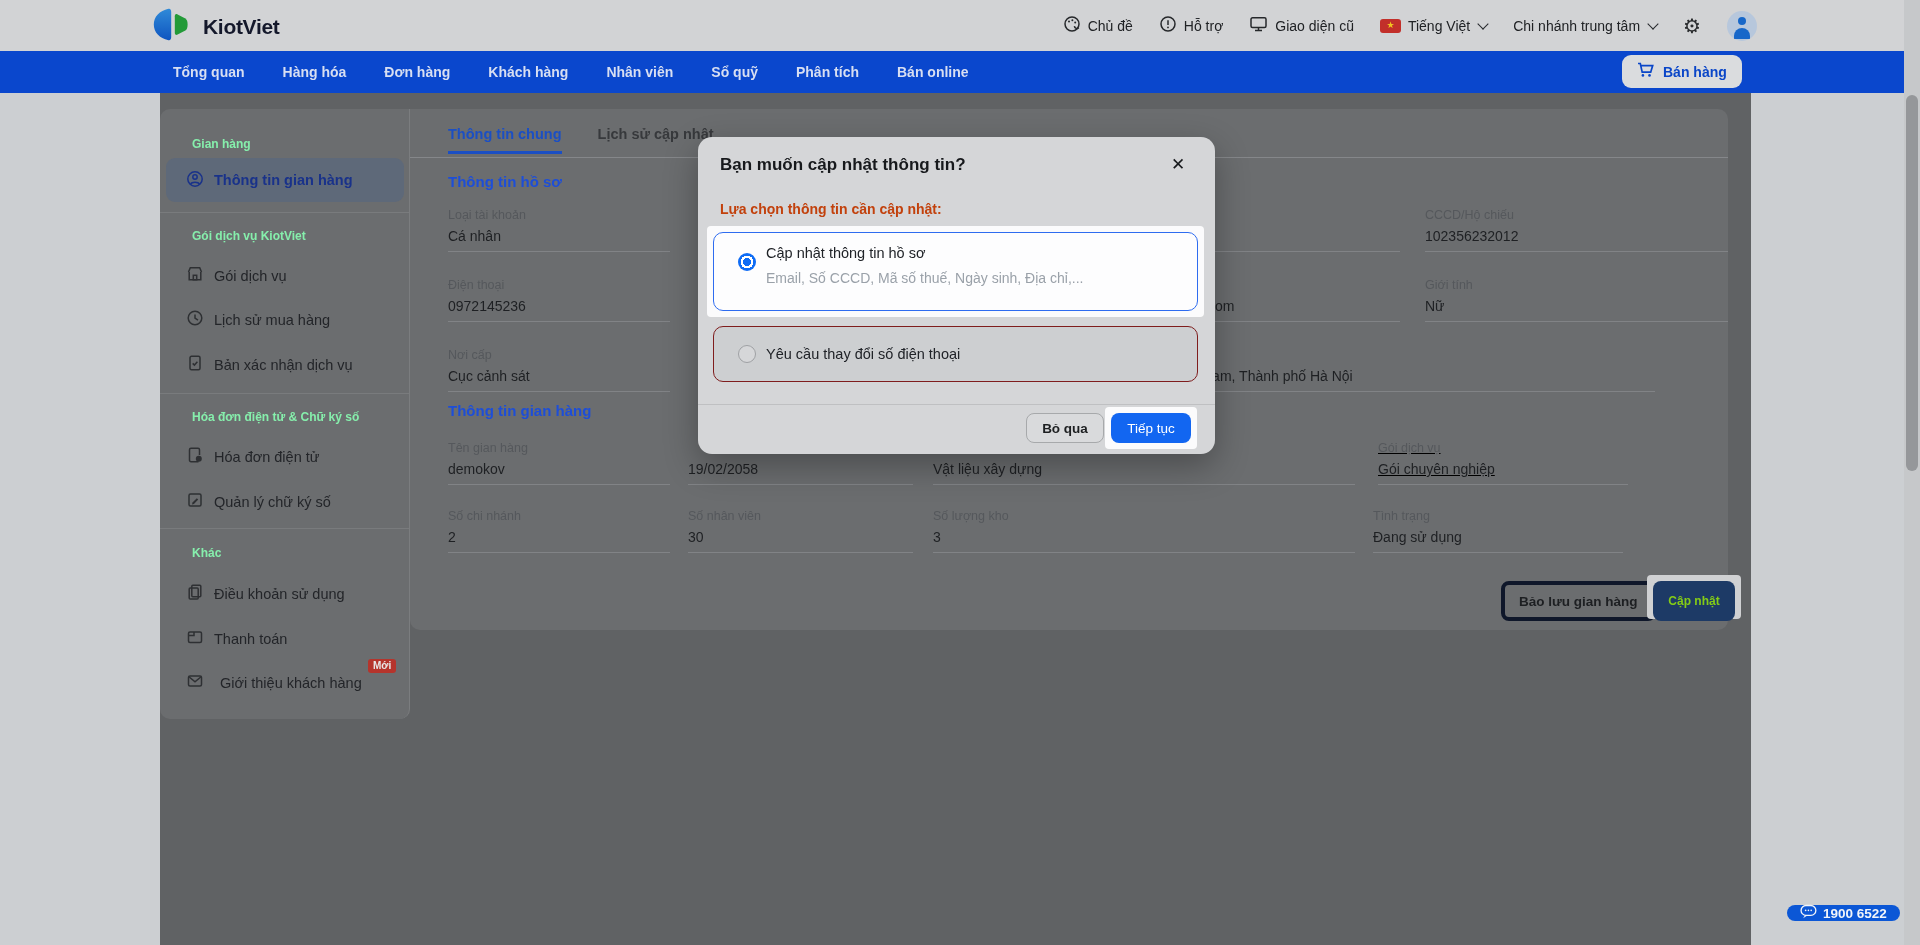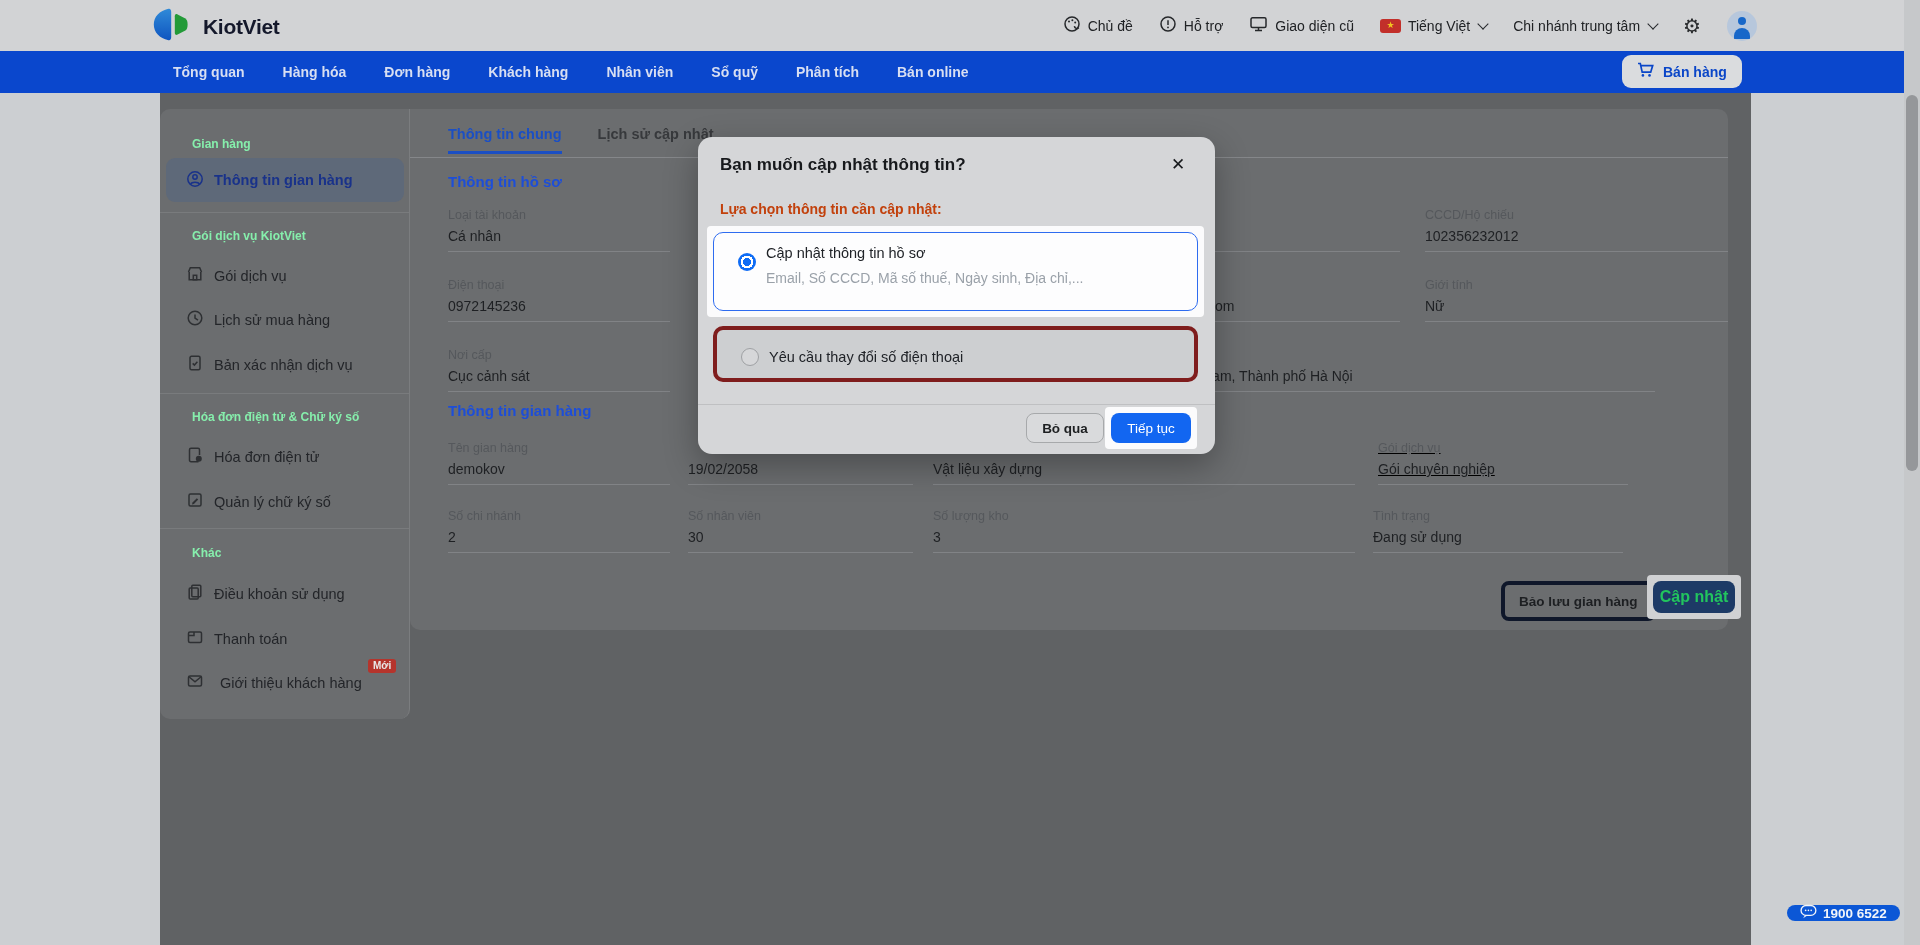--- a/index.html
+++ b/index.html
@@ -54,37 +54,37 @@
   .tab.active{color:#1b4fc4;border-bottom:3px solid #1b4fc4;}
   .tabline{position:absolute;left:410px;top:157px;width:1318px;height:1px;background:#85878a;}
   .sec-title{position:absolute;font-size:15px;font-weight:700;color:#1d4ed8;}
   .field{position:absolute;border-bottom:1px solid #818386;height:45px;}
   .flabel{font-size:12.5px;color:#55585c;height:20px;line-height:18px;white-space:nowrap;}
   .fvalue{font-size:14px;color:#1e2023;line-height:20px;white-space:nowrap;}
   .reserve-btn{position:absolute;left:1501px;top:581px;height:32px;padding:0 14px;border-radius:8px;
                border:4px solid #0f172a;color:#1d1f22;font-size:13.5px;font-weight:600;background:transparent;
                display:flex;align-items:center;cursor:pointer;}
   .update-ring{position:absolute;left:1647px;top:575px;width:94px;height:44px;background:#d0d1d3;border-radius:4px;}
-  .update-btn{position:absolute;left:1653px;top:581px;width:82px;height:32px;border-radius:8px;background:#1d3a66;
-              color:#22c55e;font-size:16px;font-weight:600;display:flex;align-items:center;justify-content:center;cursor:pointer;}
+  .update-btn{position:absolute;left:1653px;top:581px;width:82px;height:40px;border-radius:8px;background:#1d3a66;
+              color:#84cc16;font-size:12px;font-weight:600;display:flex;align-items:center;justify-content:center;cursor:pointer;}
 
   
   .modal{position:absolute;left:698px;top:137px;width:517px;height:317px;background:#d5d6d8;border-radius:14px;
          box-shadow:0 12px 34px rgba(0,0,0,.3);}
   .m-title{position:absolute;left:22px;top:18px;font-size:17px;font-weight:700;color:#17191c;}
   .m-close{position:absolute;left:471px;top:15px;font-size:17px;color:#17191c;cursor:pointer;padding:2px;}
   .m-prompt{position:absolute;left:22px;top:64px;font-size:14px;font-weight:700;color:#c2410c;}
   .spot1{position:absolute;left:9px;top:89px;width:497px;height:91px;background:#fbfbfc;border-radius:4px;}
   .opt1{position:absolute;left:15px;top:95px;width:485px;height:79px;background:#fdfdfe;border:1.5px solid #2e6cf0;
         border-radius:10px;box-sizing:border-box;cursor:pointer;}
   .radio-on{position:absolute;left:24px;top:20px;width:18px;height:18px;border-radius:50%;
             background:radial-gradient(circle,#0f6cf5 0 4.2px,#ffffff 4.3px 6.4px,#0f6cf5 6.5px);}
   .opt1-t{position:absolute;left:52px;top:12px;font-size:14.5px;color:#202328;}
   .opt1-s{position:absolute;left:52px;top:37px;font-size:14px;color:#9aa1a9;}
-  .opt2{position:absolute;left:15px;top:189px;width:485px;height:56px;background:#cdcfd1;border:4px solid #7f1d1d;
+  .opt2{position:absolute;left:15px;top:189px;width:485px;height:56px;background:#cdcfd1;border:1px solid #7f1d1d;
         border-radius:10px;box-sizing:border-box;cursor:pointer;}
   .radio-off{position:absolute;left:24px;top:18px;width:18px;height:18px;border-radius:50%;
              border:1.5px solid #9fa1a4;background:#d6d7d9;box-sizing:border-box;}
   .opt2-t{position:absolute;left:52px;top:19px;font-size:14.5px;color:#202328;}
   .m-footline{position:absolute;left:0;top:267px;width:517px;height:1px;background:#bfc0c2;}
   .skip-btn{position:absolute;left:328px;top:276px;width:78px;height:30px;border-radius:8px;background:#d9dadc;
             border:1px solid #a7a9ab;box-sizing:border-box;display:flex;align-items:center;justify-content:center;
             font-size:13.5px;font-weight:600;color:#1d1f21;cursor:pointer;}
   .spot2{position:absolute;left:407px;top:270px;width:92px;height:42px;background:#fbfbfc;border-radius:4px;}
   .cont-btn{position:absolute;left:413px;top:276px;width:80px;height:30px;border-radius:8px;background:#1266f1;

